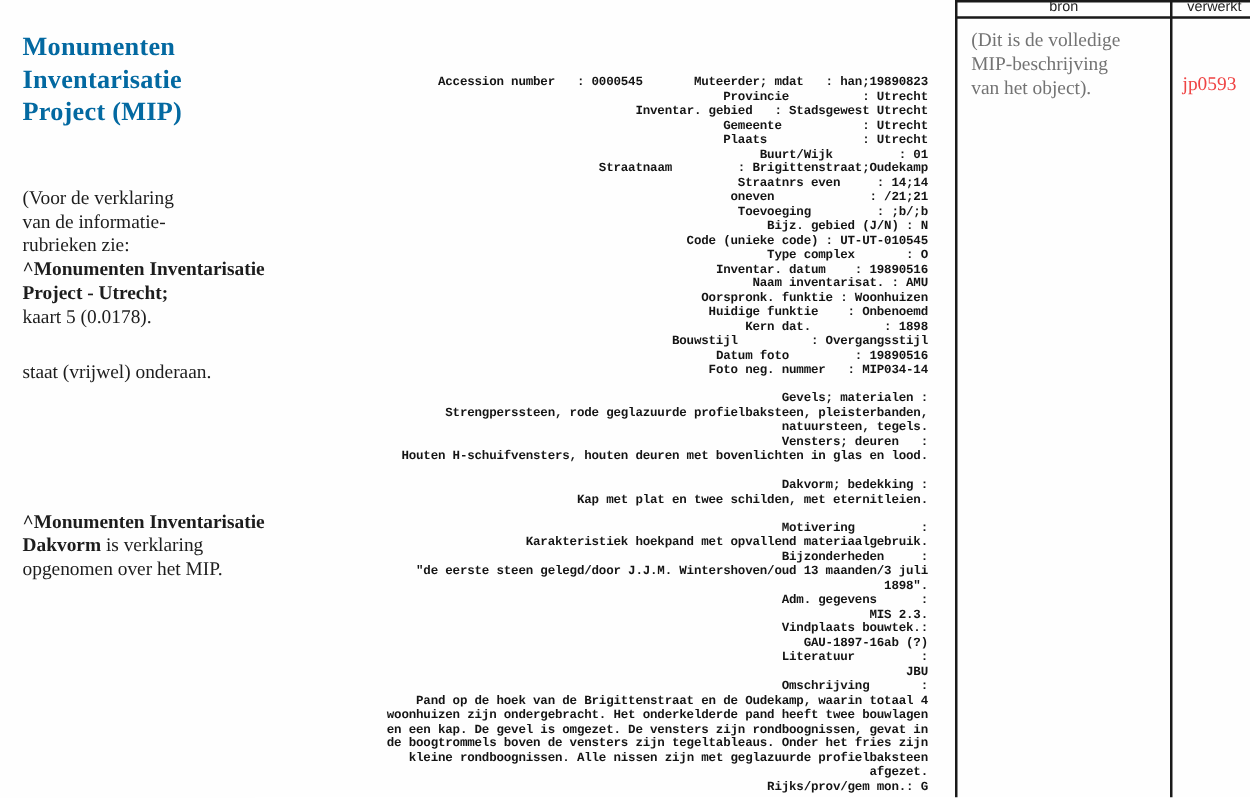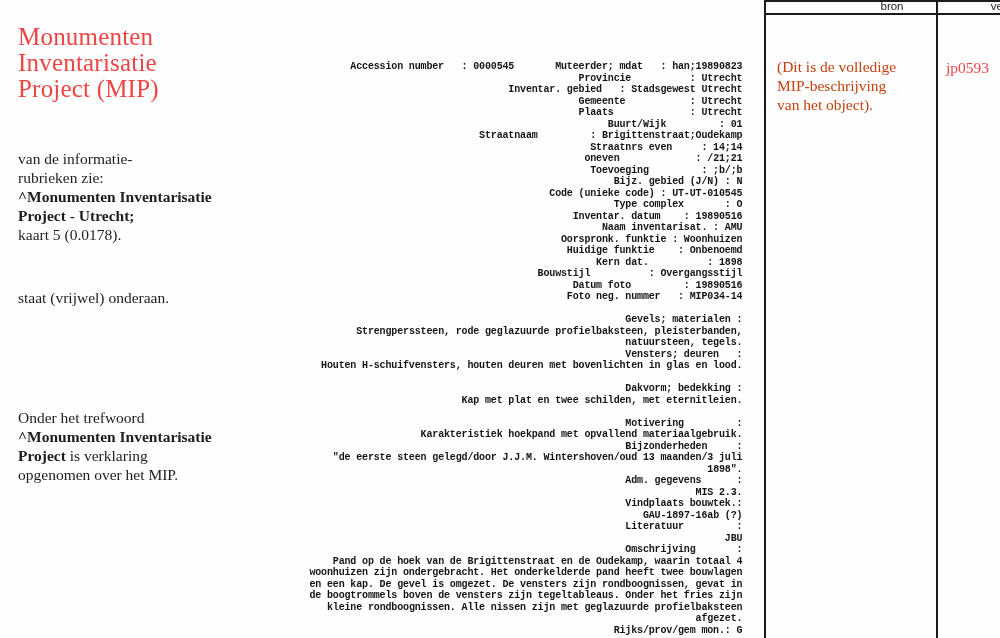--- a/index.html
+++ b/index.html
@@ -9,22 +9,22 @@
     position:relative;
     overflow:hidden;
     font-family:"Liberation Serif","DejaVu Serif",serif;
     color:#1b1b1b;
   }
   .page{position:absolute;inset:0;background:#fefefe;}
 
   
   .title{
     position:absolute;left:18px;top:24px;margin:0;
-    font-size:25px;line-height:26px;font-weight:normal;
-    letter-spacing:0.2px;color:#ef4444;
+    font-size:21px;line-height:26px;font-weight:bold;
+    letter-spacing:0.2px;color:#0369a1;
   }
   .note{position:absolute;left:18px;margin:0;font-size:15.5px;line-height:19px;color:#1d1d1d;width:268px;}
   .note-1{top:149px;}
   .note-2{top:288px;}
   .note-3{top:408px;}
   .ln{display:block;}
   .b{font-weight:bold;}
 
   
   .record{
@@ -39,55 +39,55 @@
   
   .vline{position:absolute;top:0;width:2px;height:638px;background:#1a1a1a;}
   .v1{left:764px;}
   .v2{left:936px;}
   .hline{position:absolute;left:764px;width:236px;height:2px;background:#1a1a1a;}
   .h-top{top:0;}
   .h-head{top:13px;}
   .colhead{
     position:absolute;top:0;height:13px;
     font-family:"Liberation Sans","DejaVu Sans",sans-serif;
-    font-size:11.5px;line-height:13px;text-align:center;color:#222;margin-left:41px;
+    font-size:11.5px;line-height:13px;text-align:center;color:#222;
   }
   .colhead.bron{left:766px;width:170px;}
   .colhead.verwerkt{left:938px;width:67px;}
-  .bron-note{position:absolute;left:777px;top:23px;font-size:15.5px;line-height:19px;color:#c2410c;width:152px;margin-top:34px;}
+  .bron-note{position:absolute;left:777px;top:23px;font-size:15.5px;line-height:19px;color:#737373;width:152px;}
   .verwerkt-code{position:absolute;left:946px;top:59px;font-size:15.5px;color:#ef4444;}
 </style>
 </head>
 <body>
 
 <div class="page">
 
   <div>
     <h1 class="title">
       <span class="ln">Monumenten</span>
       <span class="ln">Inventarisatie</span>
       <span class="ln">Project (MIP)</span>
     </h1>
 
     <p class="note note-1">
+      <span class="ln">(Voor de verklaring</span>
       <span class="ln">van de informatie-</span>
       <span class="ln">rubrieken zie:</span>
       <span class="ln b">^Monumenten Inventarisatie</span>
       <span class="ln b">Project - Utrecht;</span>
       <span class="ln">kaart 5 (0.0178).</span>
     </p>
 
     <p class="note note-2">
       <span class="ln">staat (vrijwel) onderaan.</span>
     </p>
 
     <p class="note note-3">
-      <span class="ln">Onder het trefwoord</span>
       <span class="ln b">^Monumenten Inventarisatie</span>
-      <span class="ln"><span class="b">Project</span><span> is verklaring</span></span>
+      <span class="ln"><span class="b">Dakvorm</span><span> is verklaring</span></span>
       <span class="ln">opgenomen over het MIP.</span>
     </p>
   </div>
 
   <pre class="record">Accession number   : 0000545       Muteerder; mdat   : han;19890823
 Provincie          : Utrecht
 Inventar. gebied   : Stadsgewest Utrecht
 Gemeente           : Utrecht
 Plaats             : Utrecht
 Buurt/Wijk         : 01

